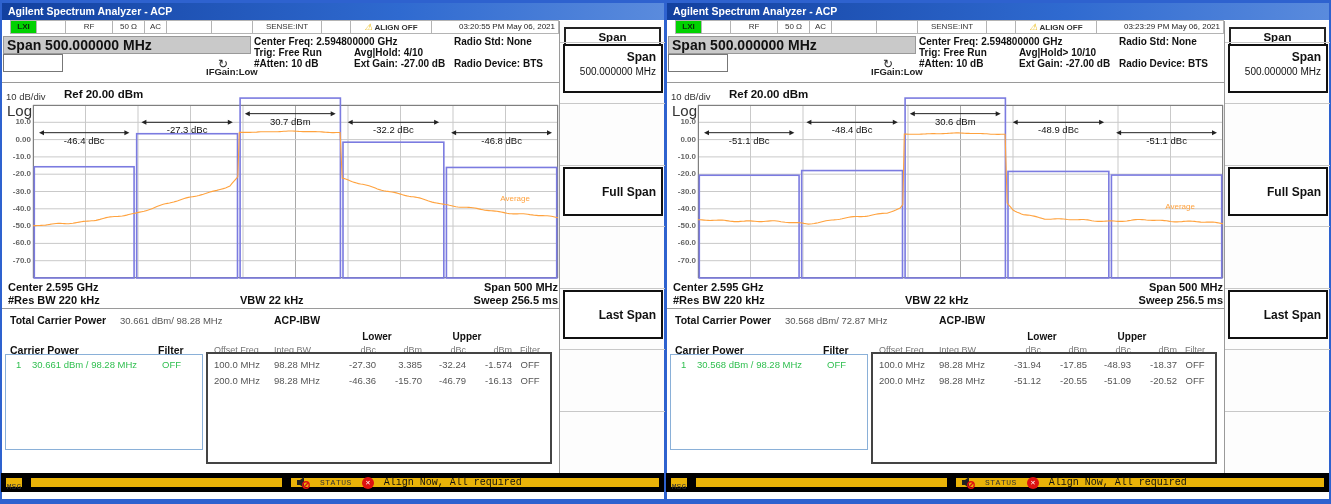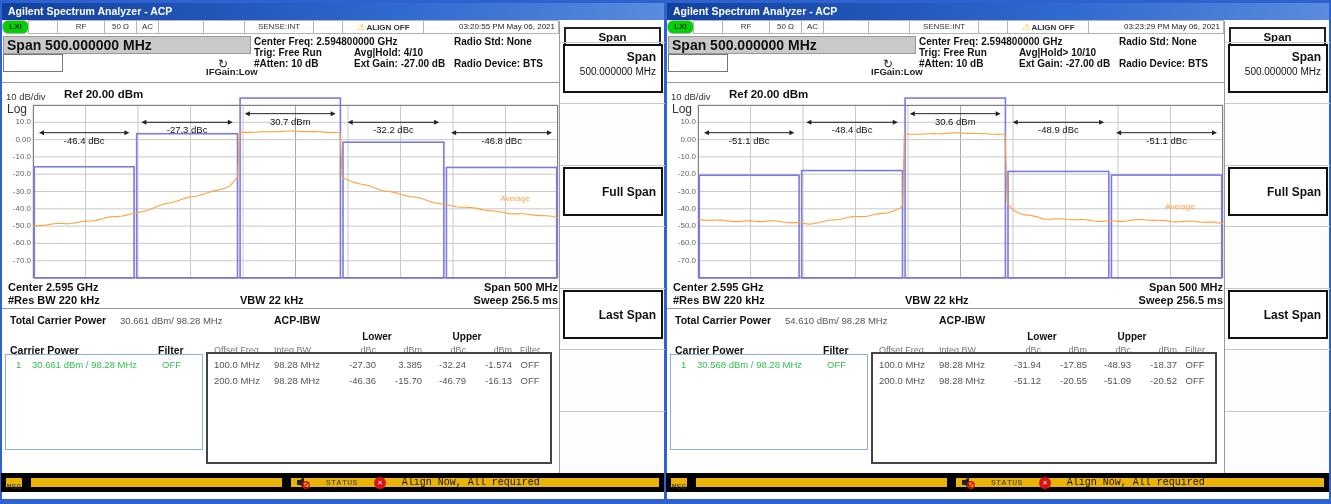--- a/index.html
+++ b/index.html
@@ -7,21 +7,21 @@
   .container { position:relative; width:1331px; height:504px; background:#2e62cf; overflow:hidden; }
   .panel { position:absolute; top:3px; width:662px; height:496px; background:#fff; font-size:10px; color:#111; }
   .panel.left { left:2px; } .panel.right { left:667px; }
 
   .titlebar { position:absolute; left:0; top:0; width:662px; height:17px;
     background:linear-gradient(90deg,#12409f,#2f6ad0 60%,#5a8bdd); color:#fff;
     font-weight:bold; font-size:10.5px; line-height:17px; padding-left:6px; }
 
   .statusrow { position:absolute; left:0; top:17px; width:557px; height:14px; display:flex; font-size:8px; color:#333; }
   .sc { border:1px solid #b4b4b4; margin-left:-1px; height:14px; line-height:12px; text-align:center; overflow:hidden; white-space:nowrap; }
-  .sc:first-child { margin-left:0;border-radius:6px; }
+  .sc:first-child { margin-left:8px; }
   .lxi { width:27px; background:#00d200; color:#0a2a0a; font-weight:bold; }
   .w30{width:30px} .w48{width:48px} .w33{width:33px} .w23{width:23px} .w46{width:46px} .w42{width:42px} .w70{width:70px} .w82{width:82px}
   .sc.time { flex:1; text-align:right; padding-right:3px; color:#222; }
   .warn-icon::before { content:"⚠"; color:#e8b400; margin-right:2px; font-size:9px; }
 
   .bigspan { position:absolute; left:1px; top:33px; width:248px; height:18px; background:#c9c9c9;
     border:1px solid #999; font-size:14px; font-weight:bold; line-height:16px; padding-left:3px; white-space:nowrap; }
   .entrybox { position:absolute; left:1px; top:51px; width:60px; height:18px; background:#fff; border:1px solid #777; }
   .ifgain { position:absolute; left:175px; top:63px; font-weight:bold; font-size:9.5px; color:#222;margin-left:29px; }
   .loop-icon { position:absolute; left:216px; top:54px; font-size:12px; color:#222; }
@@ -29,23 +29,23 @@
 
   .info { position:absolute; font-weight:bold; font-size:10px; white-space:nowrap; color:#111; }
   .i-c1{left:252px} .i-c2{left:352px} .i-c3{left:452px}
   .i-r1{top:33px} .i-r2{top:44px} .i-r3{top:55px}
 
   .hline { position:absolute; left:0; width:557px; height:0; border-top:1px solid #9a9a9a; }
   .hl1 { top:79px; } .hl2 { top:305px; }
 
   .scale-label { position:absolute; left:4px; top:88px; font-size:9.5px; color:#333; }
   .ref-label { position:absolute; left:62px; top:85px; font-size:11.5px; font-weight:bold; }
-  .log-label { position:absolute; left:5px; top:99px; font-size:12px; color:#333; }
+  .log-label { position:absolute; left:5px; top:99px; font-size:15px; color:#333; }
   .y-ticks { position:absolute; left:0; top:0; }
-  .ytick { position:absolute; left:2px; width:27px; text-align:right; font-size:8px; color:#666; }
+  .ytick { position:absolute; left:2px; width:27px; text-align:right; font-size:8px; color:#666;font-weight:bold; }
 
   .plot { position:absolute; left:31px; top:102px; width:525px; height:173px; overflow:visible; }
 
   .ftr { position:absolute; font-weight:bold; font-size:11px; white-space:nowrap; }
   .f-center{left:6px; top:278px;} .f-span{left:380px; top:278px; width:176px; text-align:right;}
   .f-resbw{left:6px; top:291px;} .f-vbw{left:238px; top:291px;} .f-sweep{left:380px; top:291px; width:176px; text-align:right;}
 
   .r-total{position:absolute; left:8px; top:311px; font-weight:bold; font-size:10.5px;}
   .r-totalval{position:absolute; left:118px; top:312px; font-size:9.5px; color:#555;}
   .r-mode{position:absolute; left:272px; top:311px; font-weight:bold; font-size:10.5px;}
@@ -66,21 +66,21 @@
   .offset-rows { padding-top:5px; }
   .orow { display:grid; grid-template-columns:60px 58px 44px 46px 44px 46px 36px; padding-left:6px; font-size:9.5px; color:#555; height:16px; }
   .ocell { white-space:nowrap; }
   .ocell.c2,.ocell.c3,.ocell.c4,.ocell.c5 { text-align:right; }
   .ocell.c6 { text-align:center; }
 
   .bottombar { position:absolute; left:0; top:470px; width:662px; height:19px; display:flex; font-size:8px; }
   .bb { border:5px solid #000000; margin-left:-1px; background:#eab308; height:19px;font-family:Liberation Mono, monospace; }
   .bb-msg { width:26px; text-align:center; line-height:17px; color:#333; }
   .bb-mid { flex:1; }
-  .bb-status { width:378px; display:flex; align-items:center; gap:16px; padding-left:5px; }
+  .bb-status { width:378px; display:flex; align-items:center; gap:10px; padding-left:5px; }
   .bb-status .stlbl { color:#333; letter-spacing:0.5px; }
   .err-icon { display:inline-block; width:12px; height:12px; border-radius:50%; background:#dd1111; color:#fff;
     font-size:8px; font-weight:bold; text-align:center; line-height:12px; }
   .err-icon::before { content:"✕"; }
   .bb-align { font-size:10px; color:#111; }
 
   .softcol { position:absolute; left:557px; top:18px; width:105px; height:452px; background:#fdfdfd; border-left:1px solid #9a9a9a; }
   .menu-title { position:absolute; left:4px; top:6px; width:97px; height:19px; border:2px solid #222; background:#fff;
     font-weight:bold; font-size:11.5px; text-align:center; line-height:16px; }
   .slot { position:absolute; left:0; width:105px; height:0; border-top:1px solid #c8c8c8; }
@@ -395,21 +395,21 @@
 
     <span class="ftr f-center">Center  2.595 GHz</span>
     <span class="ftr f-span">Span 500 MHz</span>
     <span class="ftr f-resbw">#Res BW  220 kHz</span>
     <span class="ftr f-vbw">VBW  22 kHz</span>
     <span class="ftr f-sweep">Sweep  256.5 ms</span>
 
     <div class="hline hl2"></div>
 
     <span class="r-total">Total Carrier Power</span>
-    <span class="r-totalval">54.610 dBm/ 98.28 MHz</span>
+    <span class="r-totalval">30.568 dBm/ 72.87 MHz</span>
     <span class="r-mode">ACP-IBW</span>
     <span class="r-lower">Lower</span>
     <span class="r-upper">Upper</span>
     <span class="r-carrierhdr">Carrier Power</span>
     <span class="r-filterhdr">Filter</span>
 
     <div class="ohdr ogrid">
       <span>Offset Freq</span>
       <span>Integ BW</span>
       <span>dBc</span>

